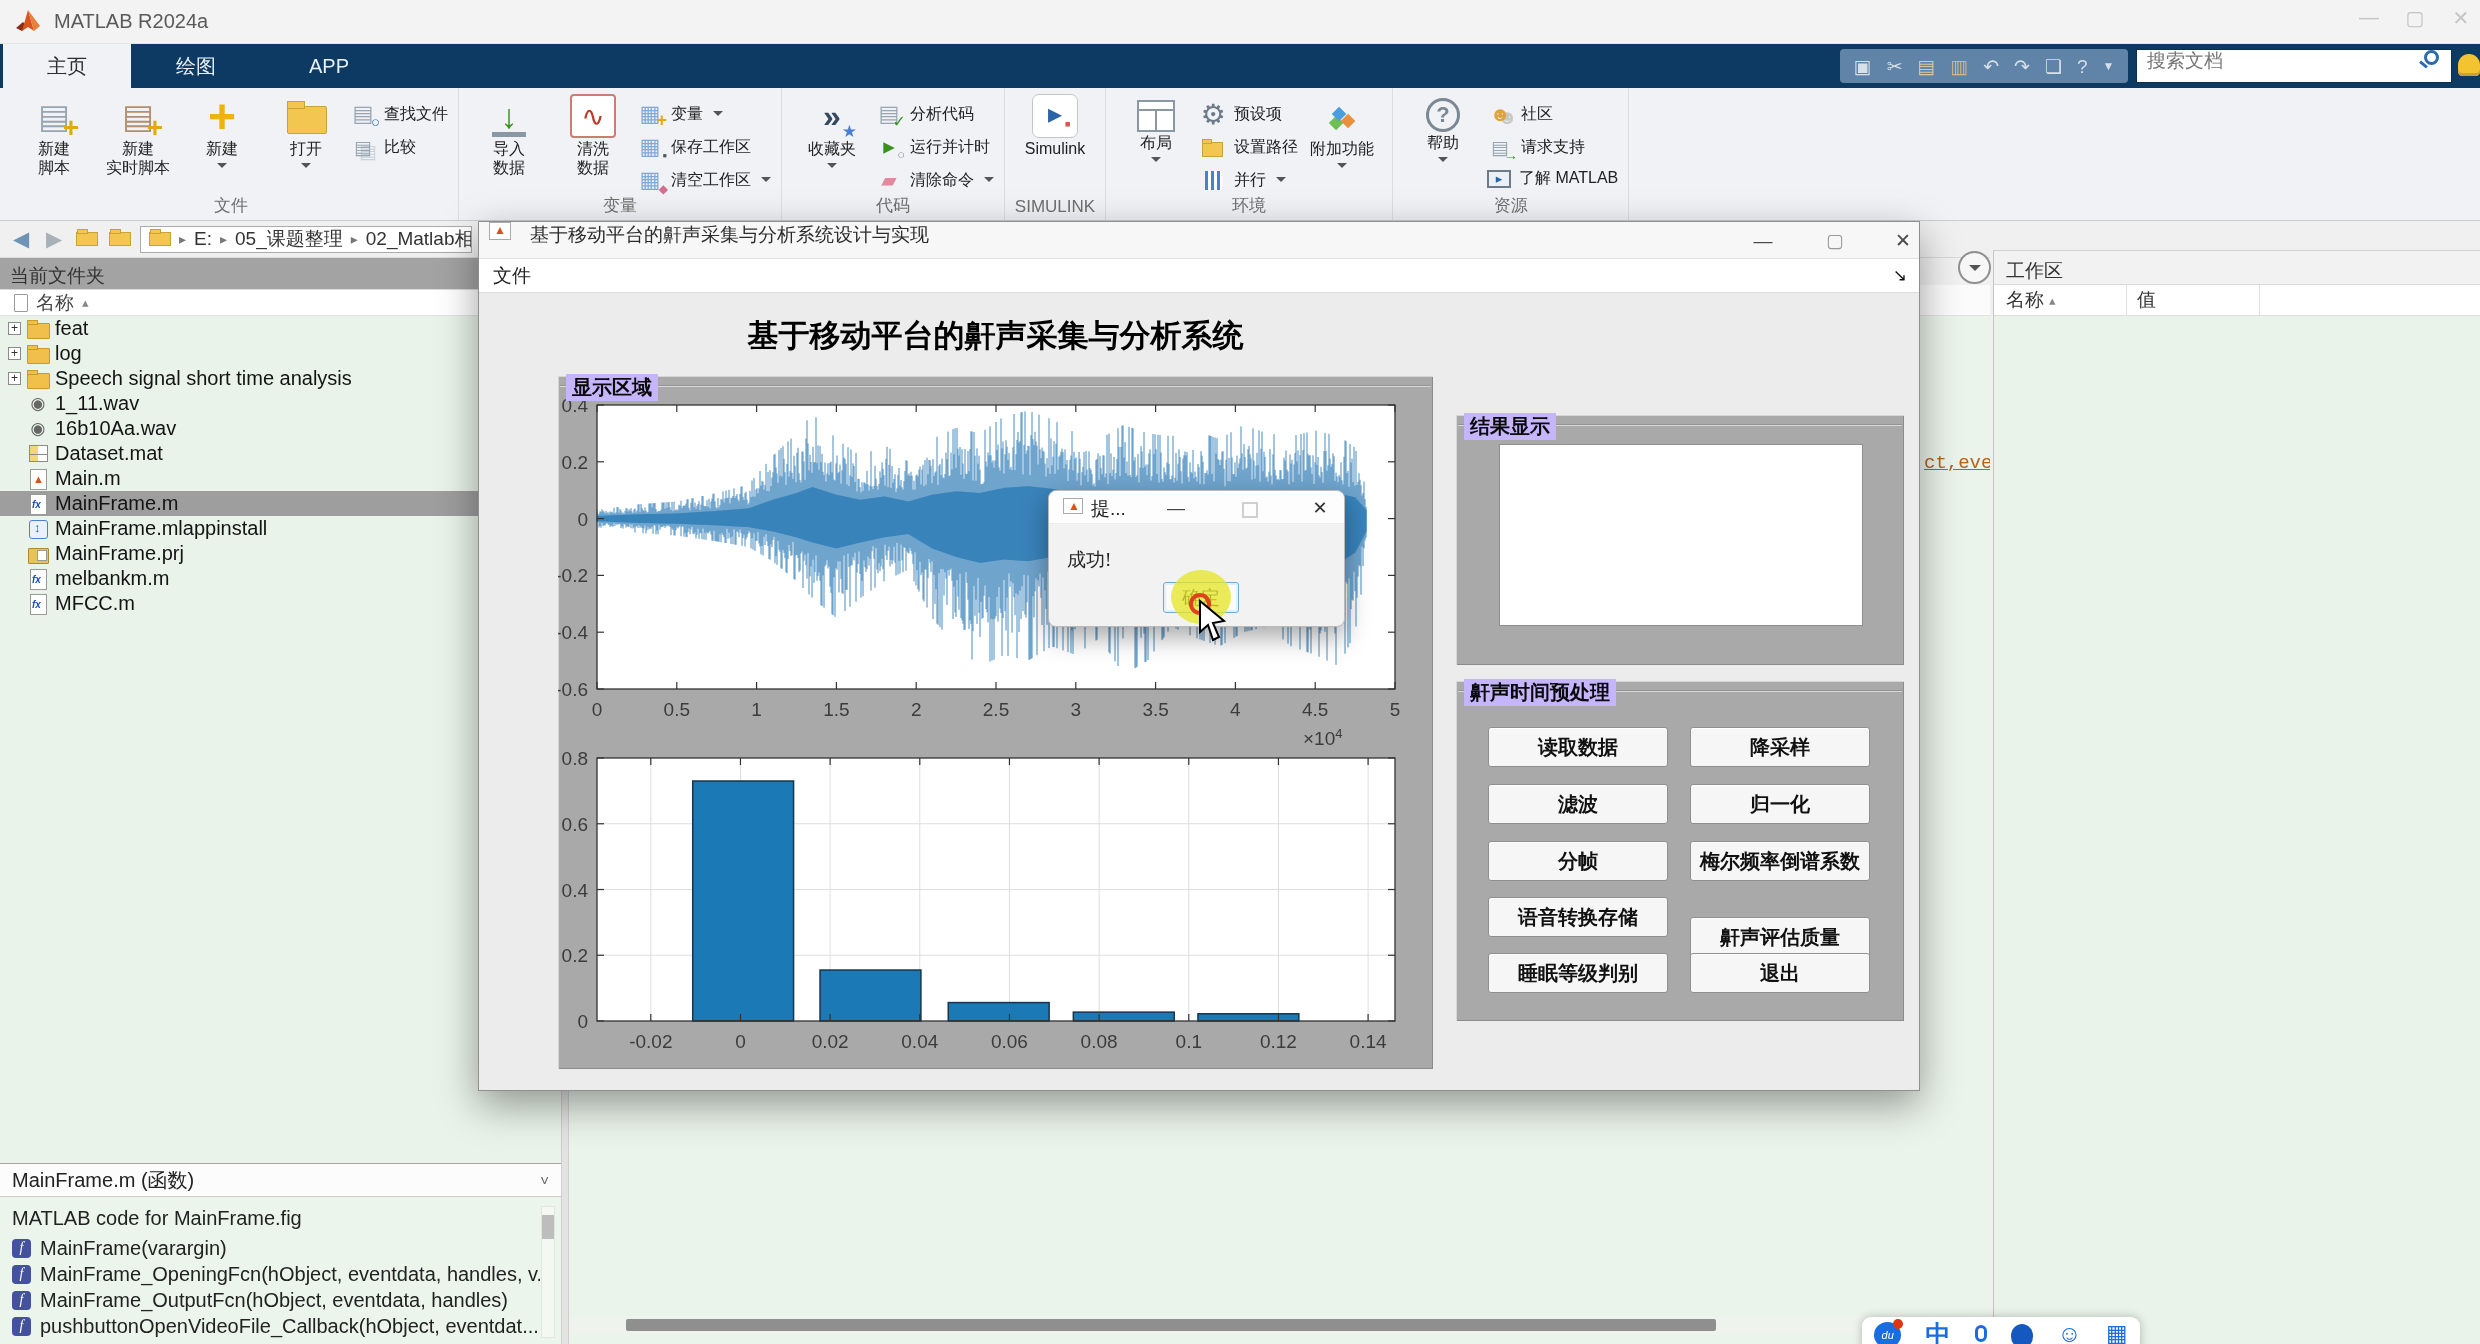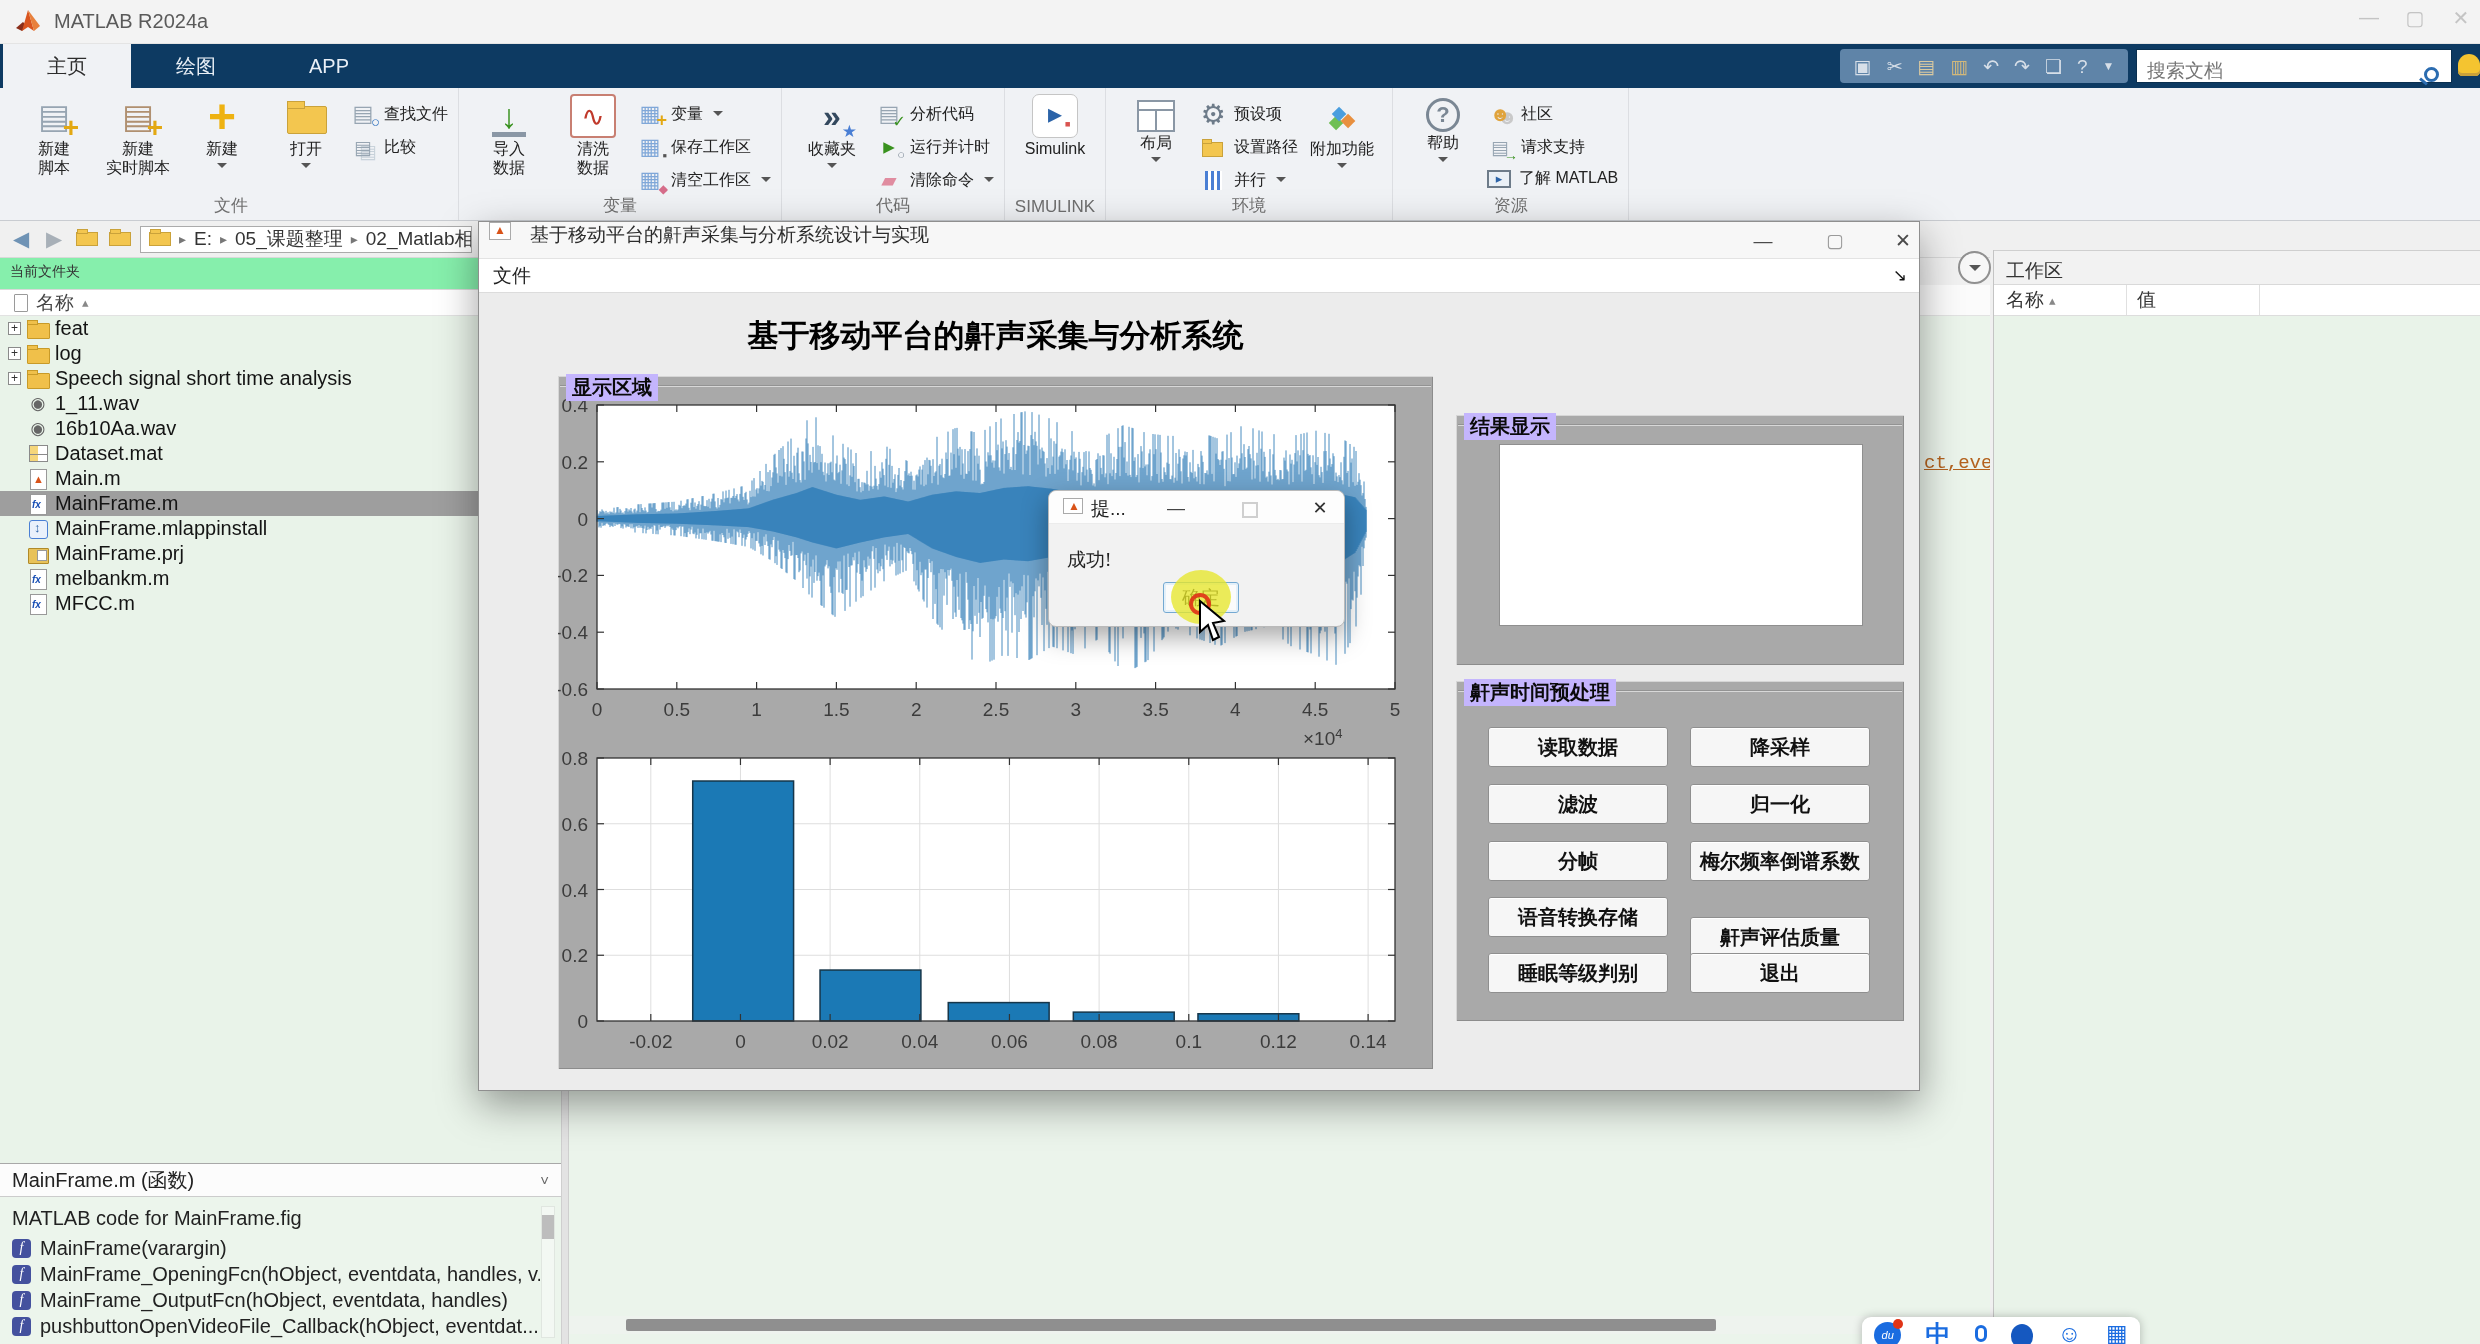--- a/index.html
+++ b/index.html
@@ -12,21 +12,21 @@
   .apptitle{position:absolute;left:54px;top:10px;font-size:20px;color:#5a5a5a}
   .winctl{position:absolute;top:6px;width:34px;height:30px;text-align:center;font-size:20px;color:#c4c4c4}
   
   .tabband{position:absolute;left:0;top:44px;width:2480px;height:44px;background:#0d3a62}
   .tab{position:absolute;top:0;height:44px;line-height:44px;text-align:center;font-size:20px;color:#e9eff6;cursor:default}
   .tab.active{background:#f0f2f5;color:#2d2d2d}
   .qat{position:absolute;right:352px;top:5px;width:288px;height:34px;background:#5f84a8;border-radius:4px;
        display:flex;align-items:center;justify-content:space-around;padding:0 6px}
   .qic{font-size:19px;color:#d7dfe8;line-height:1}
   .searchbox{position:absolute;right:28px;top:5px;width:316px;height:34px;background:#fff;border:1px solid #0a2f4f;
-             display:flex;align-items:flex-end}
+             display:flex;align-items:flex-start}
   .searchbox input{flex:1;border:0;outline:0;background:transparent;font-size:19px;padding:0 10px;color:#333;
              font-family:"Liberation Sans","DejaVu Sans",sans-serif}
   .mag{width:15px;height:15px;border:3px solid #2b6cb0;border-radius:50%;position:relative;margin-right:12px;flex:none}
   .mag::after{content:"";position:absolute;left:-8px;top:10px;width:9px;height:3px;background:#2b6cb0;transform:rotate(40deg)}
   .bell{position:absolute;right:0px;top:54px;width:22px;height:22px;background:#f4c430;border-radius:50% 50% 20% 20%;box-shadow:inset 0 -3px 0 #caa23a}
   
   .ribbon{position:absolute;left:0;top:88px;width:2480px;height:133px;background:#f0f2f5;border-bottom:1px solid #c9ccd1;
           display:flex;align-items:stretch;padding-left:4px}
   .rb-sec{position:relative;border-right:1px solid #dcdee2;padding:6px 10px 26px 10px}
   .rb-items{display:flex;gap:4px;height:100%}
@@ -86,21 +86,21 @@
   .crumbbar{position:absolute;left:0;top:221px;width:1990px;height:37px;background:#f0f0f0;border-bottom:1px solid #d9d9d9;
             display:flex;align-items:center;gap:7px;padding-left:8px}
   .navic{width:26px;height:24px;display:flex;align-items:center;justify-content:center;font-size:21px}
   .pathbox{height:27px;width:332px;background:#fff;border:1px solid #ababab;display:flex;align-items:center;gap:8px;
            padding:0 8px;font-size:19px;color:#333;overflow:hidden;white-space:nowrap}
   .crumb-sep{color:#777;font-size:14px}
   .minifolder{width:22px;height:14px;background:#f3c64f;border:1px solid #caa23a;position:relative;flex:none}
   .minifolder::before{content:"";position:absolute;left:0;top:-4px;width:9px;height:3px;background:#f3c64f;border:1px solid #caa23a}
   
   .leftpanel{position:absolute;left:0;top:258px;width:561px;height:905px;background:#e9f3e9}
-  .lp-head{height:32px;background:#86efac;border-bottom:1px solid #d9d9d9;font-size:14px;color:#333;padding:5px 0 0 10px}
+  .lp-head{height:32px;background:#a3a3a3;border-bottom:1px solid #d9d9d9;font-size:19px;color:#333;padding:5px 0 0 10px}
   .lp-cols{height:26px;background:#fff;border-bottom:1px solid #e2e2e2;display:flex;align-items:center;gap:8px;padding-left:14px;font-size:19px;color:#444}
   .pageico{width:14px;height:18px;background:#fff;border:1px solid #9a9a9a;border-radius:1px}
   .sort{color:#888;font-size:13px}
   .frow{height:25px;display:flex;align-items:center;gap:6px;padding-left:8px;font-size:20px;color:#141414;white-space:nowrap}
   .frow.selected{background:#9e9e9e}
   .fexp{width:13px;height:13px;border:1px solid #8a8a8a;background:#fff;font-size:12px;line-height:11px;text-align:center;color:#333;flex:none}
   .fspace{width:13px;flex:none}
   .fico{width:22px;height:20px;position:relative;flex:none;display:flex;align-items:center;justify-content:center}
   .fico.folder::before{content:"";width:21px;height:14px;background:#f0c04a;border:1px solid #c89a28;border-radius:1px;position:absolute;top:4px;left:0}
   .fico.folder::after{content:"";width:9px;height:3px;background:#f0c04a;border:1px solid #c89a28;position:absolute;top:1px;left:0}

